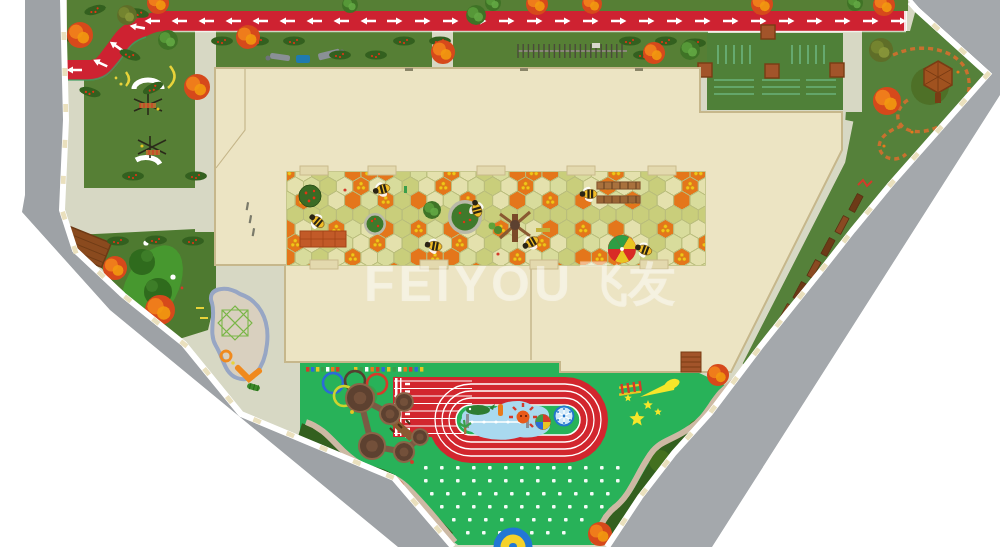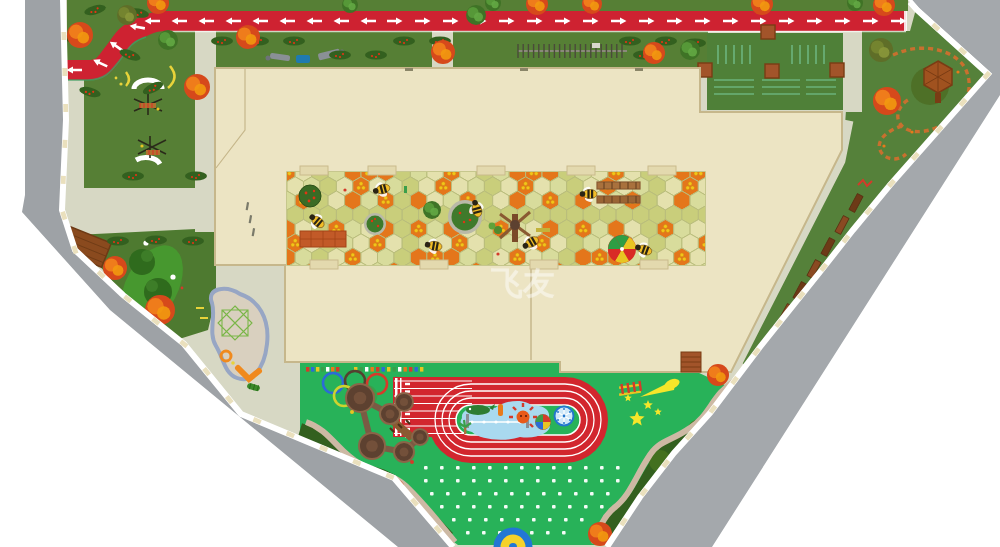--- a/index.html
+++ b/index.html
@@ -4,21 +4,21 @@
 <style>
   html,body{margin:0;padding:0;background:#ffffff;}
   #stage{position:relative;width:1000px;height:547px;overflow:hidden;
          font-family:"Liberation Sans", sans-serif;background:#ffffff;}
   #plan{position:absolute;left:0;top:0;}
   #watermark{position:absolute;left:330px;top:252px;width:380px;height:64px;
     display:flex;align-items:center;justify-content:center;
     color:rgba(255,255,255,0.42);font-weight:bold;font-size:50px;
     letter-spacing:4px;pointer-events:none;white-space:nowrap;
     text-shadow:0 0 2px rgba(255,255,255,0.15);}
-  #watermark .cjk{font-size:32px;margin-left:6px;letter-spacing:0;}
+  #watermark .cjk{font-size:48px;margin-left:6px;letter-spacing:0;}
 </style>
 </head>
 <body>
 
 <div id="stage">
   <svg id="plan" width="1000" height="547" viewBox="0 0 1000 547">
 
     <defs>
       <clipPath id="clip-court">
           <rect x="287" y="172" width="418" height="93"></rect>
@@ -1316,15 +1316,16 @@
           <rect x="-4" y="-2.4" width="8" height="4.8" fill="#eae0bd" transform="translate(712.9,409.2) rotate(127.1)"></rect>
           <rect x="-4" y="-2.4" width="8" height="4.8" fill="#eae0bd" transform="translate(689.1,436.2) rotate(132.0)"></rect>
           <rect x="-4" y="-2.4" width="8" height="4.8" fill="#eae0bd" transform="translate(665.8,463.6) rotate(127.7)"></rect>
           <rect x="-4" y="-2.4" width="8" height="4.8" fill="#eae0bd" transform="translate(643.8,492.1) rotate(127.7)"></rect>
           <rect x="-4" y="-2.4" width="8" height="4.8" fill="#eae0bd" transform="translate(623.6,521.8) rotate(123.4)"></rect>
         </g>
     </g>
   </svg>
 
   <div id="watermark">
+    <span>FEIYOU</span>
     <span class="cjk">飞友</span>
   </div>
 </div>
 
 </body></html>

